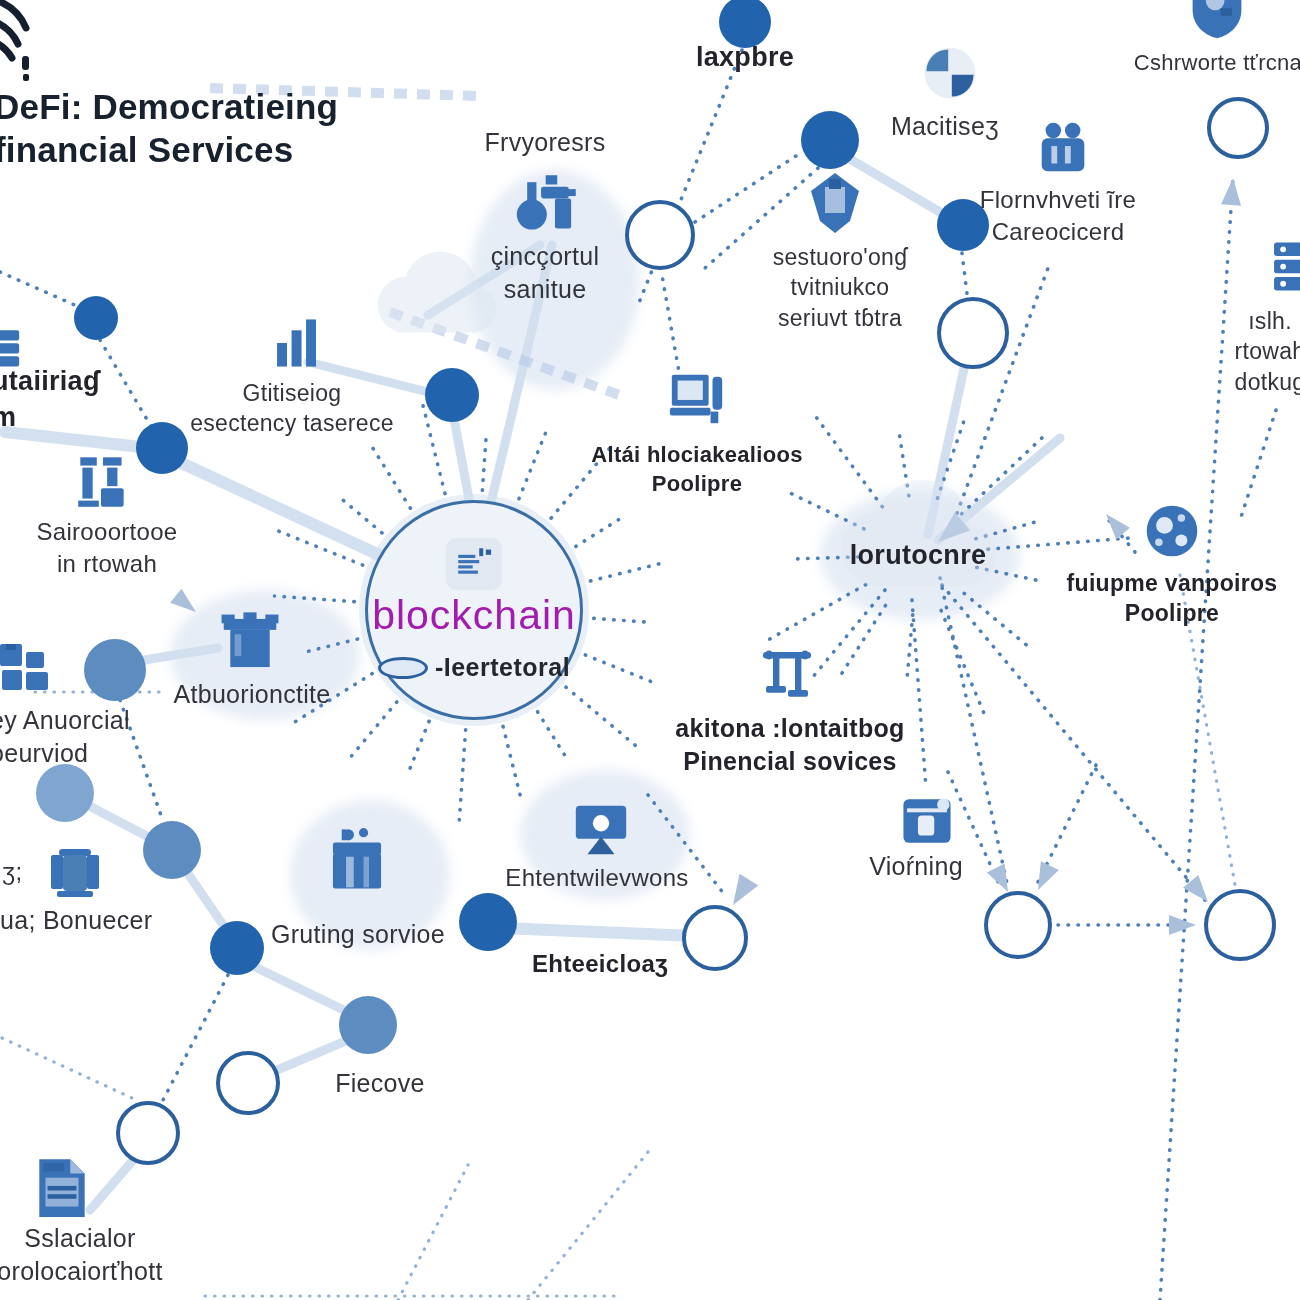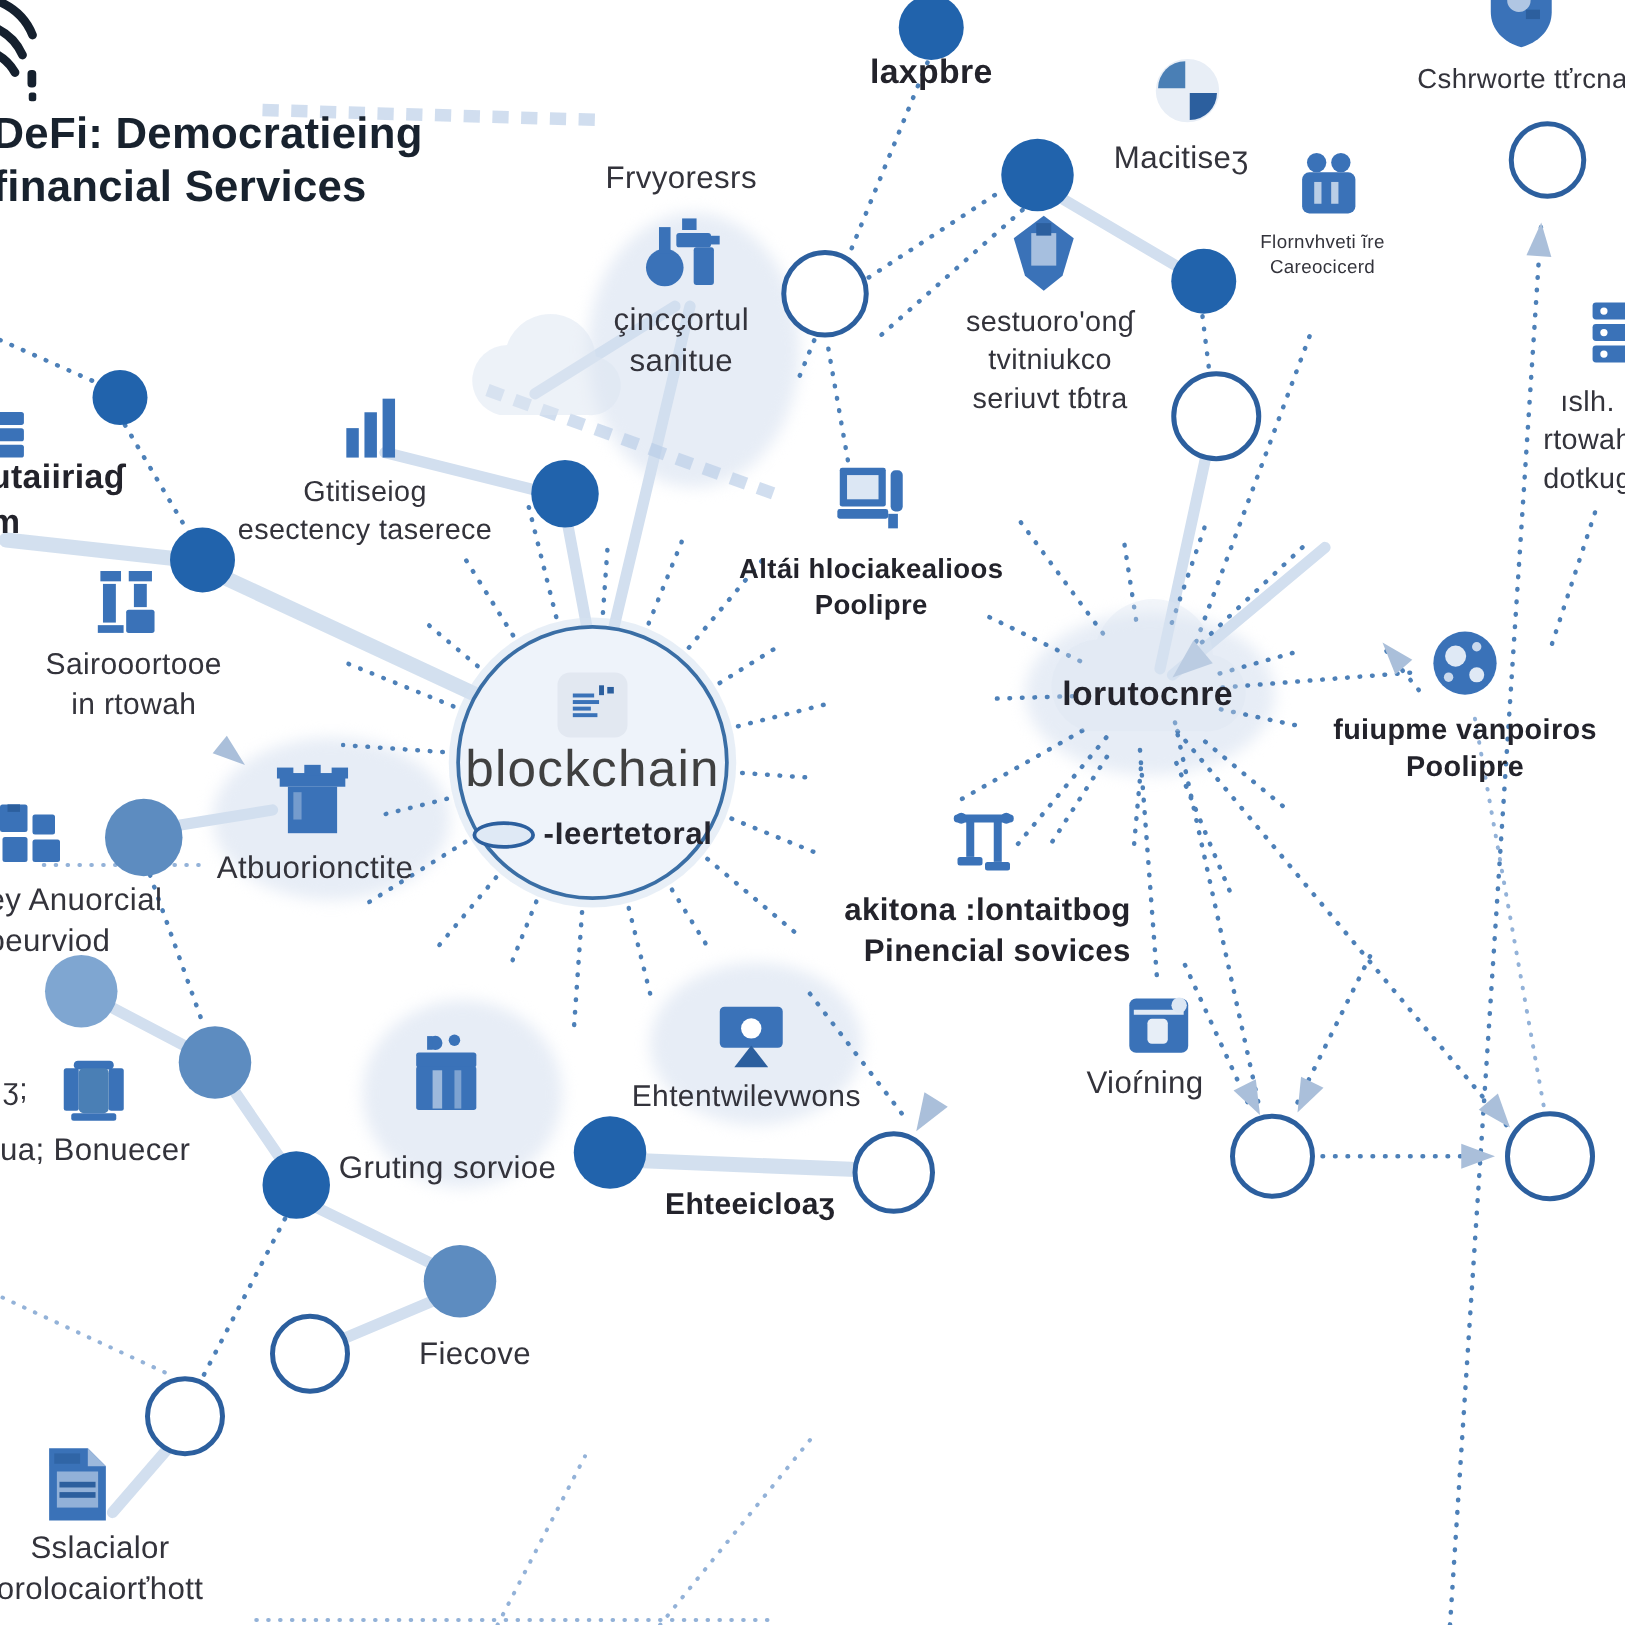--- a/index.html
+++ b/index.html
@@ -25,21 +25,21 @@
   .lbl.bold{font-weight:700;color:#23232b;}
   #title{position:absolute;left:-6px;top:86px;font-size:35px;font-weight:700;color:#18222e;
          line-height:1.22;letter-spacing:.2px;}
   #logo{position:absolute;left:-8px;top:-6px;}
   #center{position:absolute;left:474px;top:610px;width:212px;height:214px;border-radius:50%;
           transform:translate(-50%,-50%);background:#eef3fa;border:3px solid #3a6ea5;
           box-shadow:0 0 0 6px rgba(214,226,241,.55);display:flex;flex-direction:column;
           align-items:center;justify-content:center;z-index:5;}
   #center .card{width:56px;height:52px;border-radius:10px;background:#e2e8f1;display:flex;
                 align-items:center;justify-content:center;margin-bottom:2px;}
-  #center .word{font-size:41px;color:#404040;letter-spacing:1px;}
+  #center .word{font-size:41px;color:#a21caf;letter-spacing:1px;}
   #center .subrow{display:flex;align-items:center;gap:7px;margin-top:14px;}
   #center .coin{width:44px;height:16px;border:3px solid #2c5f9e;border-radius:50%;
                 background:#dfe9f5;}
   #center .sub{font-size:25px;font-weight:700;color:#26262e;letter-spacing:.5px;}
 </style>
 </head>
 <body>
 
 <div id="stage">
 
@@ -378,21 +378,21 @@
       <div class="lbl" style="left: 545px; top: 126px; font-size: 25px;">
         <div>Frvyoresrs</div>
       </div>
       <div class="lbl" style="left: 545px; top: 240px; font-size: 25px;">
         <div>çincçortul</div>
         <div>sanitue</div>
       </div>
       <div class="lbl" style="left: 945px; top: 110px; font-size: 25px;">
         <div>Macitiseʒ</div>
       </div>
-      <div class="lbl" style="left: 1058px; top: 184px; font-size: 15px;">
+      <div class="lbl" style="left: 1058px; top: 184px; font-size: 24px;">
         <div>Flornvhveti ĩre</div>
         <div>Careocicerd</div>
       </div>
       <div class="lbl" style="left: 840px; top: 242px; font-size: 23px;">
         <div>sestuoro'onɠ</div>
         <div>tvitniukco</div>
         <div>seriuvt tɓtra</div>
       </div>
       <div class="lbl" style="left: 292px; top: 378px; font-size: 23px;">
         <div>Gtitiseiog</div>
@@ -410,21 +410,21 @@
         <div>Altái hlociakealioos</div>
         <div>Poolipre</div>
       </div>
       <div class="lbl bold" style="left: 918px; top: 538px; font-size: 27px;">
         <div>lorutocnre</div>
       </div>
       <div class="lbl bold" style="left: 1172px; top: 568px; font-size: 23px;">
         <div>fuiupme vanpoiros</div>
         <div>Poolipre</div>
       </div>
-      <div class="lbl bold" style="left: 790px; top: 712px; font-size: 25px; text-align: right;">
+      <div class="lbl bold" style="left: 790px; top: 712px; font-size: 25px;">
         <div>akitona :lontaitbog</div>
         <div>Pinencial sovices</div>
       </div>
       <div class="lbl" style="left: 252px; top: 678px; font-size: 25px;">
         <div>Atbuorionctite</div>
       </div>
       <div class="lbl left" style="left: -10px; top: 704px; font-size: 25px;">
         <div>ey Anuorcial</div>
         <div>oeurviod</div>
       </div>

